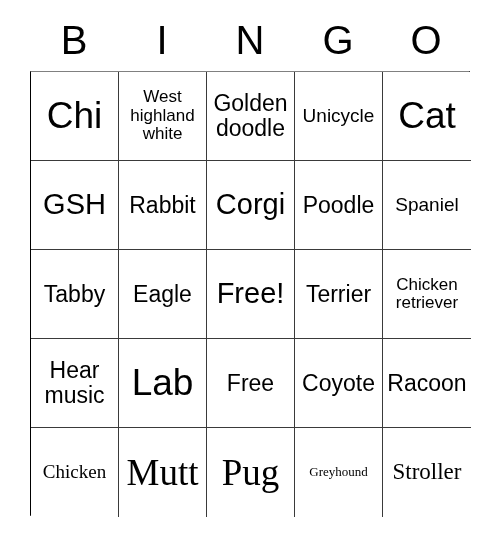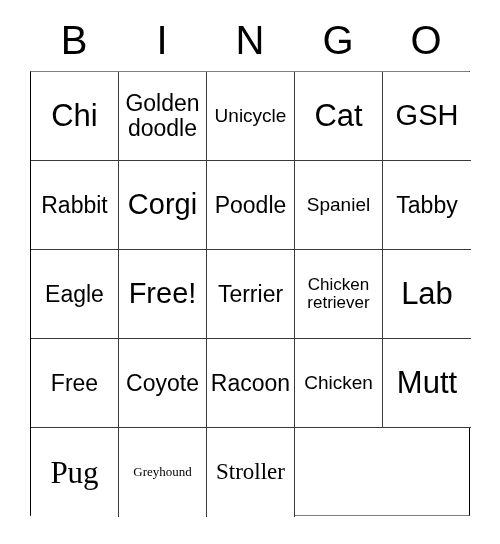--- a/index.html
+++ b/index.html
@@ -69,21 +69,21 @@
   }
   .cell:nth-child(5n) { border-right: none; }
   .cell:nth-child(n+21) { border-bottom: none; font-family: Liberation Serif, serif; }
   .cell-text {
     display: block;
     width: 100%;
     line-height: 1.08;
     color: #000000;
     word-wrap: break-word;
   }
-  .sz-xl  { font-size: 31px; }
+  .sz-xl  { font-size: 37px; }
   .sz-lg  { font-size: 29px; }
   .sz-md  { font-size: 23px; }
   .sz-sm  { font-size: 19px; }
   .sz-xs  { font-size: 17px; }
   .sz-xxs { font-size: 13px; }
 </style>
 </head>
 <body>
 
 <div id="card">
@@ -93,20 +93,23 @@
     <div class="header-letter">I</div>
     <div class="header-letter">N</div>
     <div class="header-letter">G</div>
     <div class="header-letter">O</div>
   </div>
 
   <div id="grid">
 
     <div class="cell">
         <span class="cell-text sz-xl">Chi</span>
+      </div>
+    <div class="cell">
+        <span class="cell-text sz-xs">West highland white</span>
       </div>
     <div class="cell">
         <span class="cell-text sz-md">Golden doodle</span>
       </div>
     <div class="cell">
         <span class="cell-text sz-sm">Unicycle</span>
       </div>
     <div class="cell">
         <span class="cell-text sz-xl">Cat</span>
       </div>
@@ -137,20 +140,23 @@
         <span class="cell-text sz-lg">Free!</span>
       </div>
     <div class="cell">
         <span class="cell-text sz-md">Terrier</span>
       </div>
     <div class="cell">
         <span class="cell-text sz-xs">Chicken retriever</span>
       </div>
 
     <div class="cell">
+        <span class="cell-text sz-md">Hear music</span>
+      </div>
+    <div class="cell">
         <span class="cell-text sz-xl">Lab</span>
       </div>
     <div class="cell">
         <span class="cell-text sz-md">Free</span>
       </div>
     <div class="cell">
         <span class="cell-text sz-md">Coyote</span>
       </div>
     <div class="cell">
         <span class="cell-text sz-md">Racoon</span>

